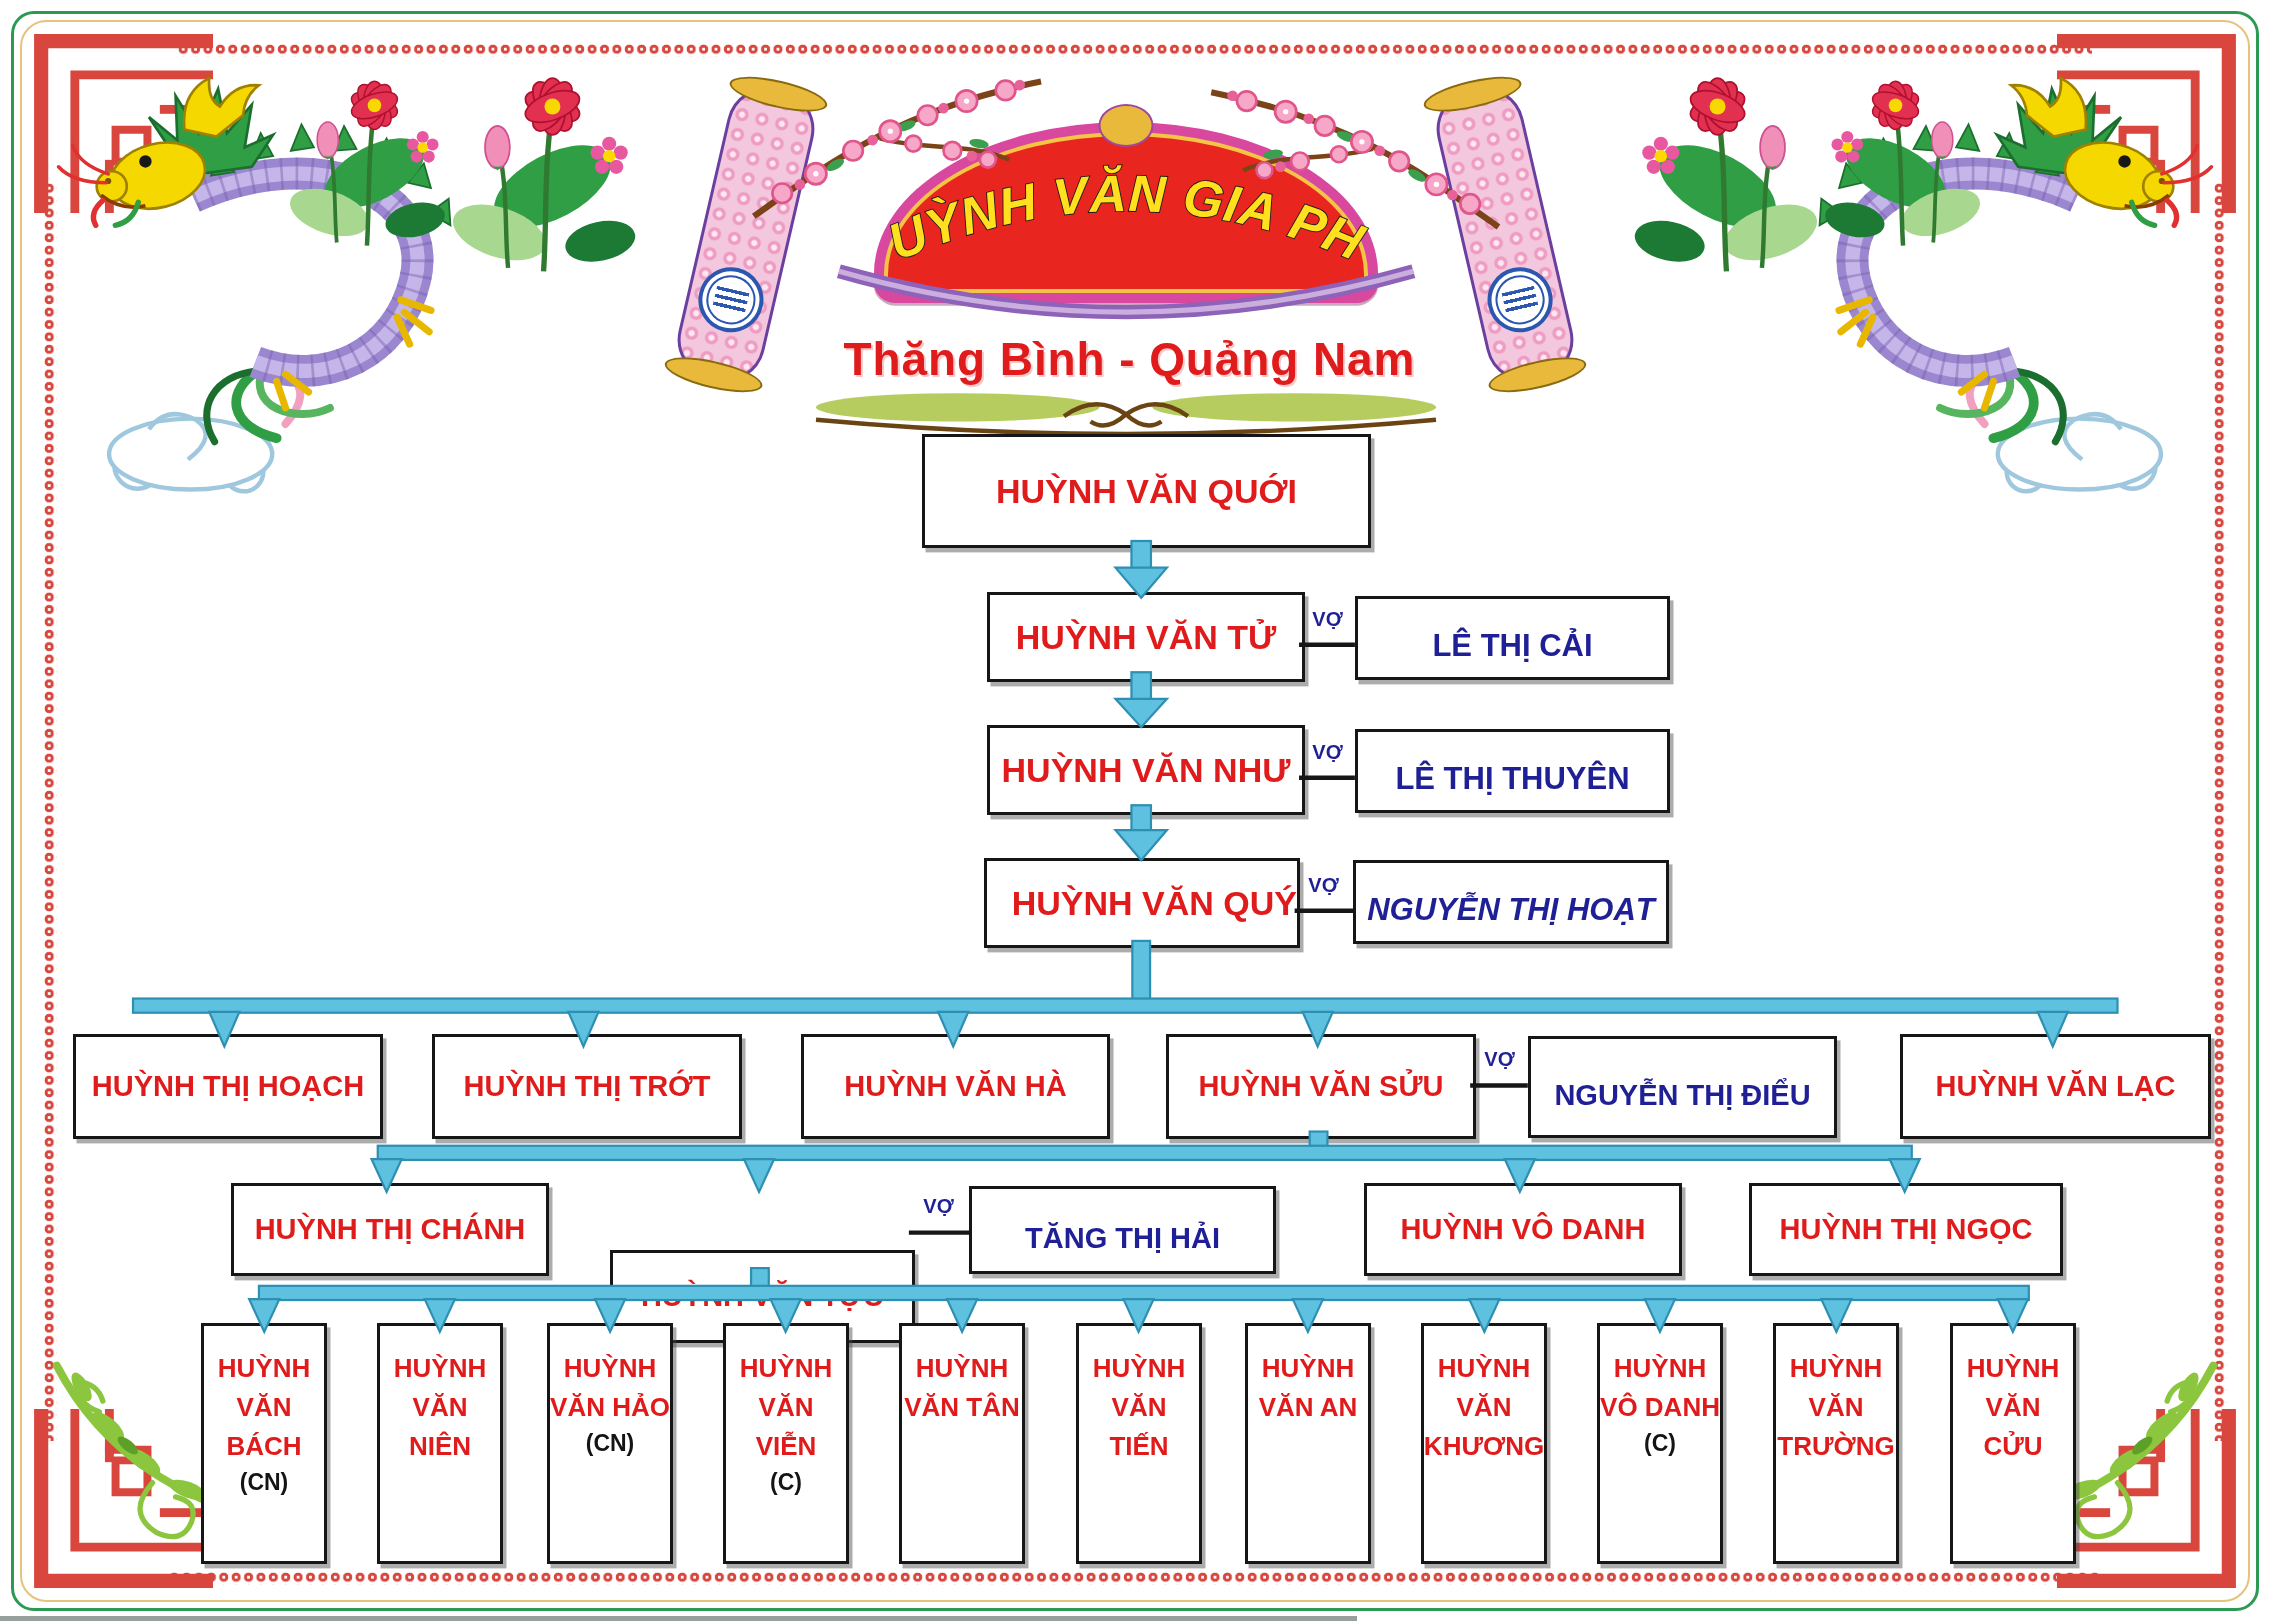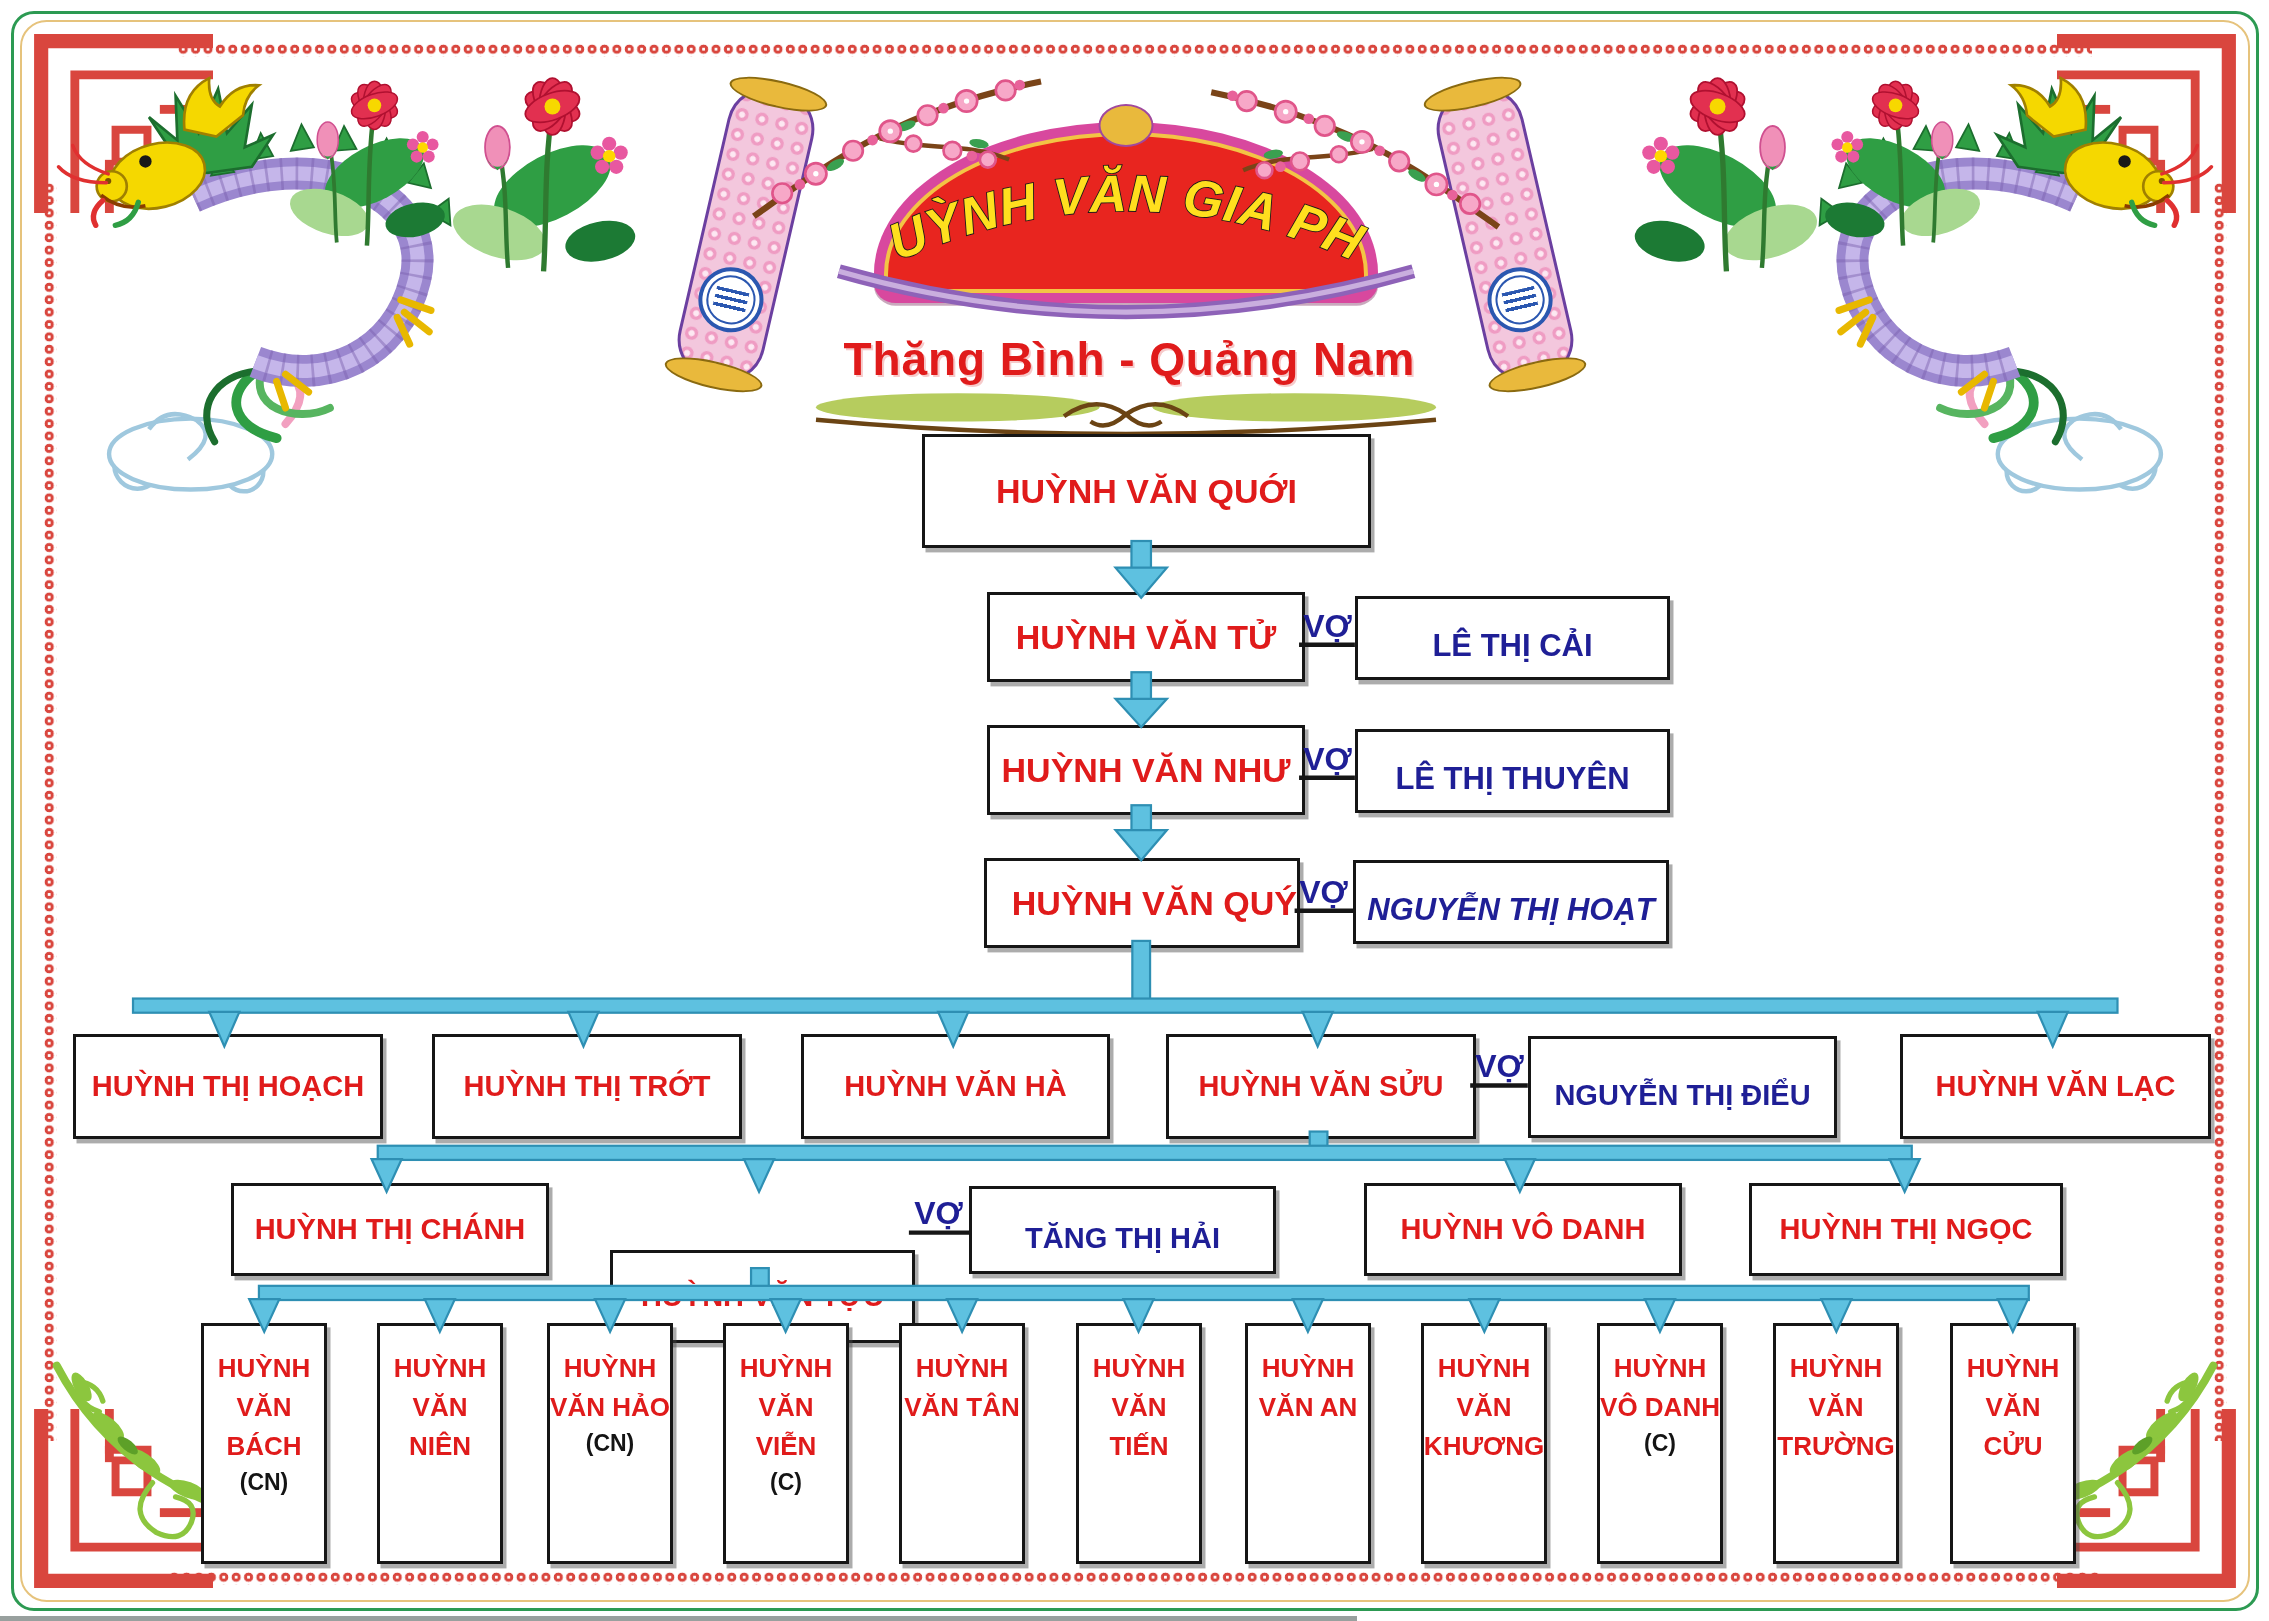--- a/index.html
+++ b/index.html
@@ -37,21 +37,21 @@
   .subtitle{position:absolute;left:828px;top:332px;width:603px;text-align:center;
     font-size:46px;font-weight:bold;color:#e01b1b;letter-spacing:0.9px;text-shadow:1.8px 1.8px 0 #f6caca;}
 
   
   .box{position:absolute;background:#ffffff;border:3.5px solid #161616;
     box-shadow:3.5px 4.4px 0 rgba(70,70,70,.45);
     display:flex;align-items:center;justify-content:center;text-align:center;}
   .nm{font-weight:bold;white-space:nowrap;}
   .red{color:#e01b1b;} .navy{color:#1f1f96;margin-top:16px;}
   .f38{font-size:34px;} .f35{font-size:31px;} .f33{font-size:29px;}
-  .vo{position:absolute;width:55px;font-weight:bold;color:#1f1f96;font-size:32px;text-align:center;}
+  .vo{position:absolute;width:55px;font-weight:bold;color:#1f1f96;font-size:20px;text-align:center;}
   .g7{flex-direction:column;justify-content:flex-start;padding-top:23px;box-sizing:border-box;}
   .g7 .nm{white-space:normal;font-size:26px;line-height:39px;}
   .g7 .note{color:#141414;font-size:23px;font-weight:bold;line-height:32px;}
 
   .conn{pointer-events:none;}
   .graybar{position:absolute;left:0;top:1616px;width:1357px;height:5.3px;background:#98a09e;}
 </style>
 </head>
 <body>
 

